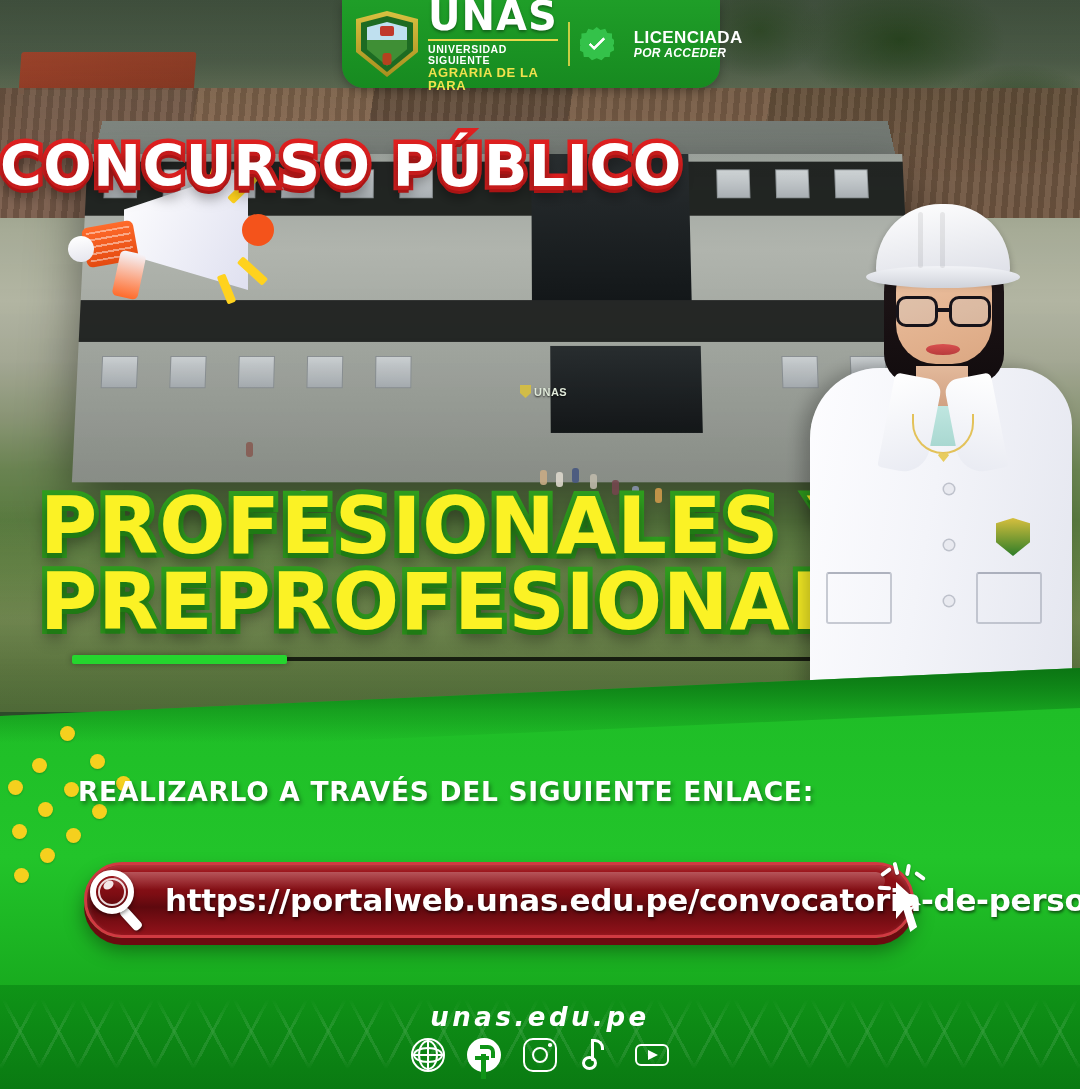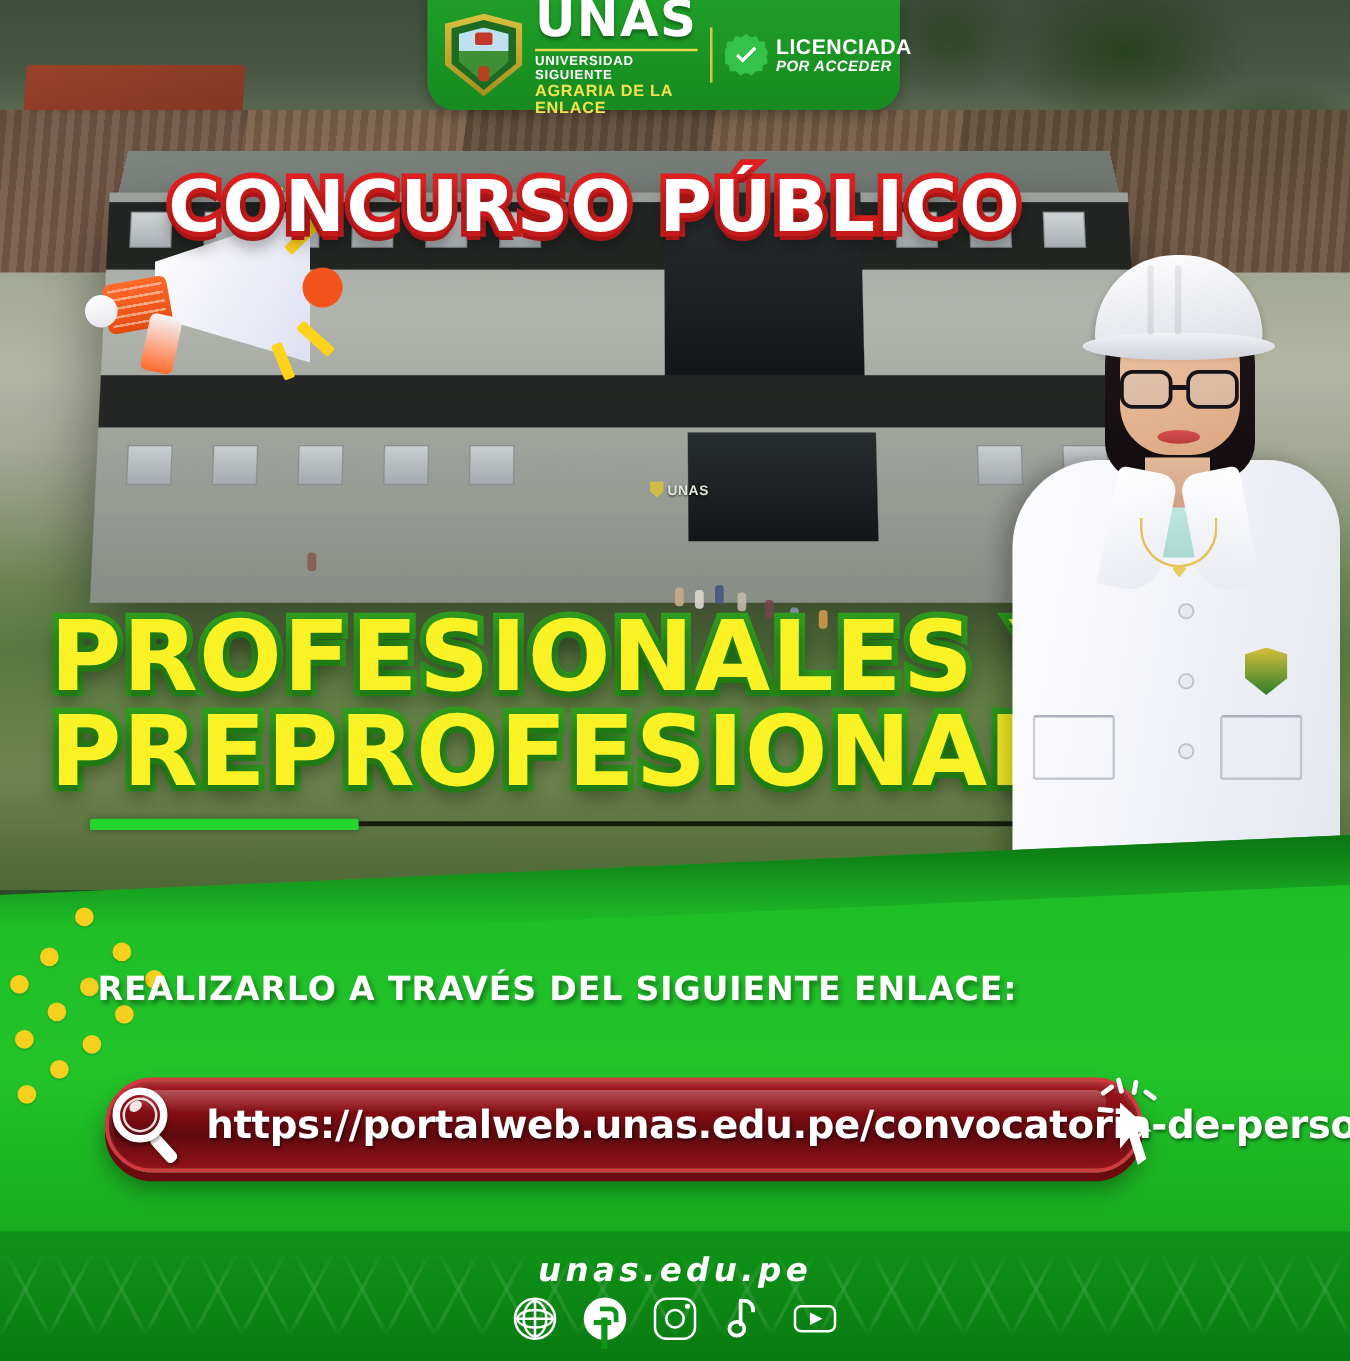--- a/index.html
+++ b/index.html
@@ -90,21 +90,21 @@
 
   .brand { display:flex; flex-direction:column; line-height:1; }
   .brand-unas { font-size:40px; font-weight:bold; color:#fff; letter-spacing:1px;
     font-family:"DejaVu Sans", sans-serif; text-shadow:0 2px 3px rgba(0,0,0,.35); }
   .brand-rule { height:2px; background:#e8d84a; margin:3px 0 3px; }
   .brand-l1 { font-size:10.5px; color:#fff; font-weight:bold; letter-spacing:.6px; }
   .brand-l2 { font-size:13px; color:#f2e24e; font-weight:bold; letter-spacing:.6px; margin-top:1px; }
 
   .divider-v { width:2px; height:44px; background:#e8d84a; flex:none; opacity:.85; }
 
-  .lic { display:flex; align-items:center; gap:7px; }
+  .lic { display:flex; align-items:center; gap:20px; }
   .lic-badge { position:relative; width:34px; height:34px; flex:none; }
   .lic-star { position:absolute; inset:0; background:#34c24a;
     clip-path:polygon(50% 0%,61% 9%,75% 5%,81% 18%,95% 19%,95% 33%,106% 43%,98% 54%,103% 68%,90% 74%,88% 88%,74% 88%,64% 98%,50% 92%,36% 98%,26% 88%,12% 88%,10% 74%,-3% 68%,2% 54%,-6% 43%,5% 33%,5% 19%,19% 18%,25% 5%,39% 9%); }
   .lic-check { position:absolute; left:9px; top:11px; width:16px; height:8px;
     border-left:3px solid #fff; border-bottom:3px solid #fff; transform:rotate(-45deg); border-radius:1px; }
   .lic-txt { line-height:1.05; }
   .lic-1 { font-size:17px; font-weight:bold; color:#fff; letter-spacing:.4px; }
   .lic-2 { font-size:12px; color:#fff; font-style:italic; font-weight:bold; letter-spacing:.4px; }
   .lic-2 b { font-weight:bold; }
 
@@ -118,21 +118,21 @@
     background:linear-gradient(180deg,#ff6b2b,#e44a10); border-radius:6px; transform:rotate(-10deg); }
   .mega-body:after { content:""; position:absolute; inset:5px 4px;
     background:repeating-linear-gradient(180deg, rgba(255,255,255,.45) 0 2px, transparent 2px 7px); }
   .mega-cap { position:absolute; left:6px; top:94px; width:26px; height:26px;
     background:linear-gradient(180deg,#fff,#e6e6ee); border-radius:50%; transform:rotate(-10deg); }
   .mega-grip { position:absolute; left:54px; top:110px; width:26px; height:46px;
     background:linear-gradient(180deg,#f5f5fb,#ff6b2b); border-radius:5px; transform:rotate(12deg); }
   .ray { position:absolute; background:#ffd21e; border-radius:2px; }
 
   
-  .title-wrap { position:absolute; left:0; top:138px; width:952px; text-align:center; }
+  .title-wrap { position:absolute; left:0; top:138px; width:952px; text-align:left; }
   .title-l {
     font-family:"DejaVu Sans", sans-serif;
     font-size:57px; font-weight:bold; letter-spacing:1.5px; color:#fff;
     line-height:.99;
     -webkit-text-stroke:9px #e02020; paint-order:stroke fill;
     text-shadow:
       0 4px 0 #c51b1b, 0 7px 0 #a91414, 0 10px 14px rgba(0,0,0,.5);
   }
   .title-l2 { font-size:57px; margin-top:4px; }
 
@@ -335,21 +335,21 @@
       <div class="shield-outer"></div>
         <div class="shield-ring"></div>
       <div class="shield-inner"></div>
         <div class="shield-sun"></div>
         <div class="shield-fig"></div>
     </div>
     <div class="brand">
       <div class="brand-unas">UNAS</div>
       <div class="brand-rule"></div>
       <div class="brand-l1">UNIVERSIDAD SIGUIENTE</div>
-      <div class="brand-l2">AGRARIA DE LA ENLACE</div>
+      <div class="brand-l2">AGRARIA DE LA PARA</div>
     </div>
     <div class="divider-v"></div>
     <div class="lic">
       <div class="lic-badge">
         <div class="lic-star"></div>
           <div class="lic-check"></div>
       </div>
       <div class="lic-txt">
         <div class="lic-1">LICENCIADA</div>
         <div class="lic-2"><span>POR </span><b>ACCEDER</b></div>

